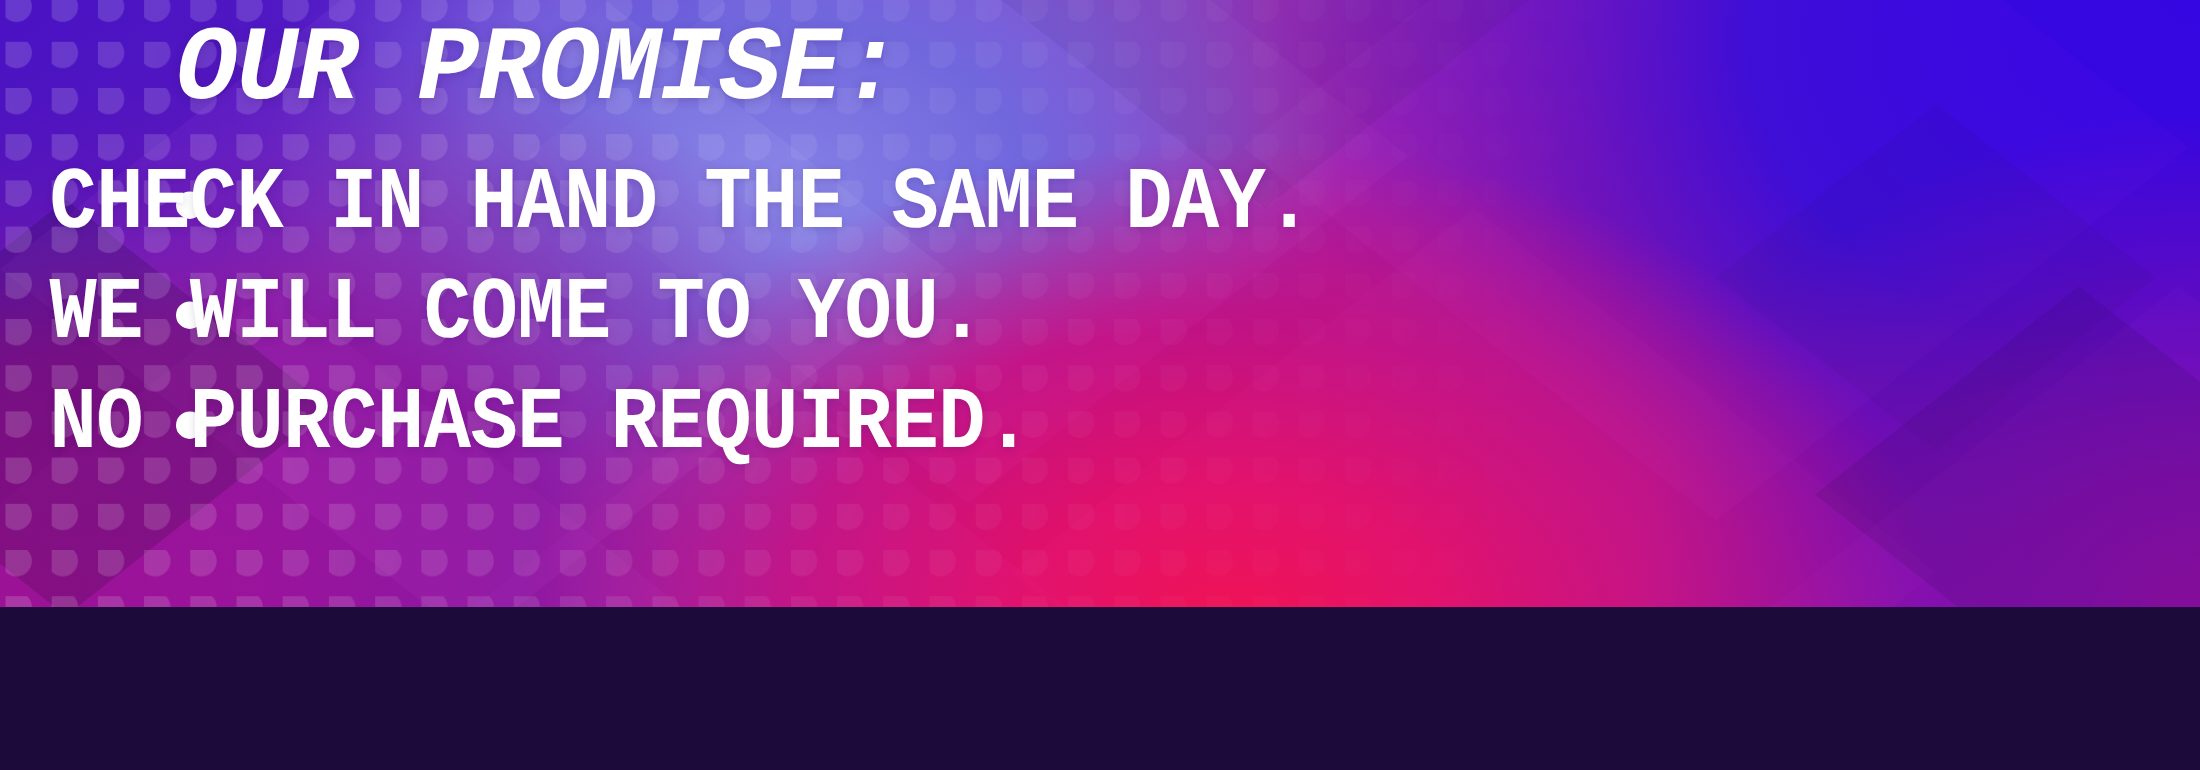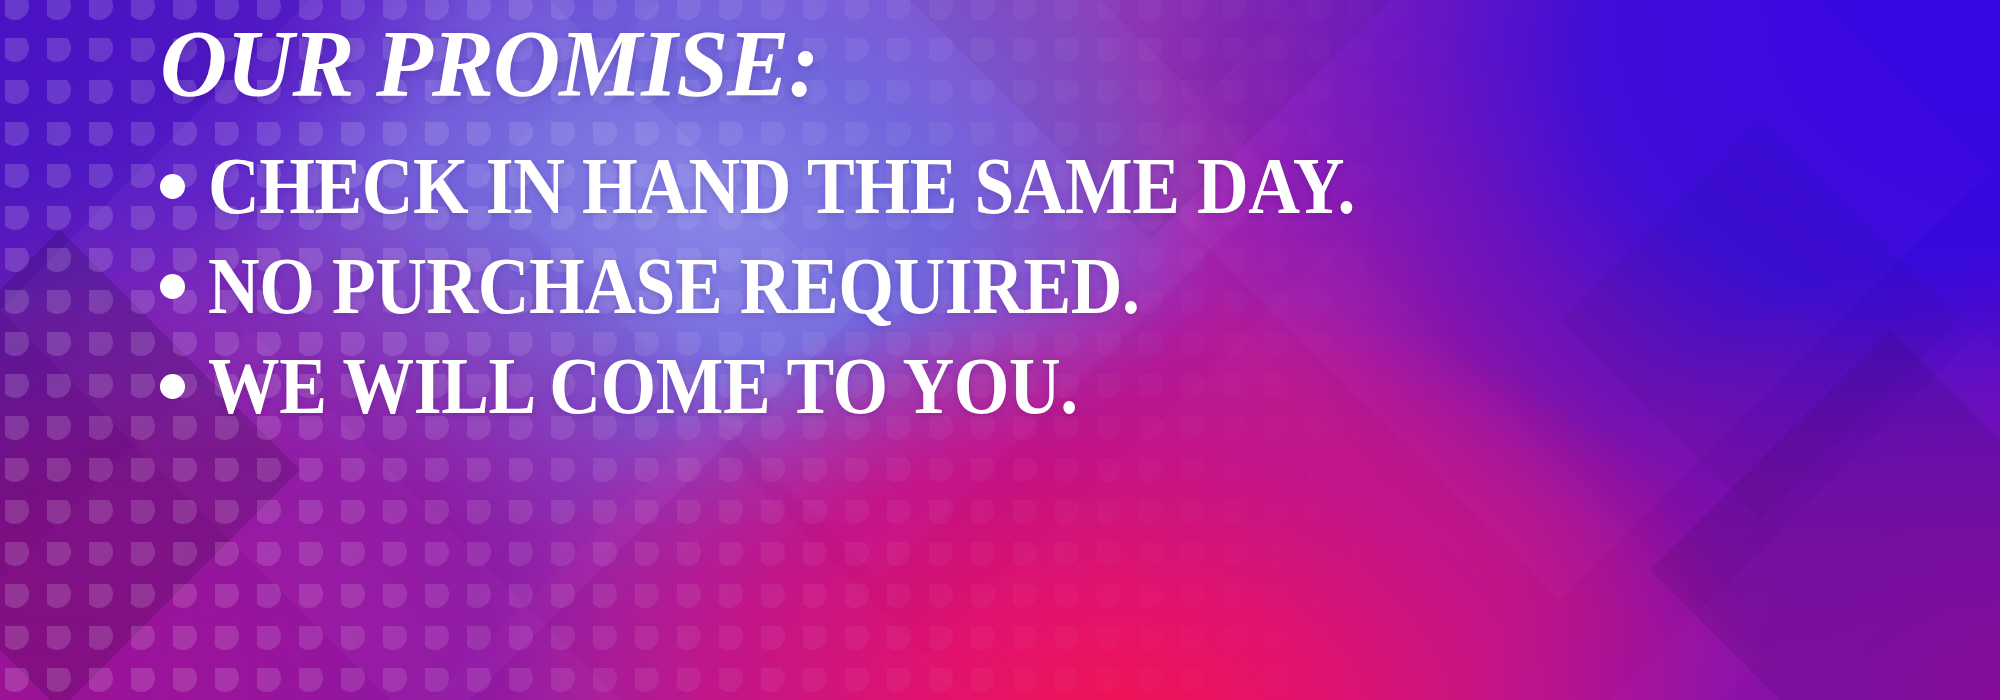--- a/index.html
+++ b/index.html
@@ -4,23 +4,23 @@
 <style>
   html, body {
     margin: 0;
     padding: 0;
     background: #1b0a3a;
   }
 
   #banner {
     position: relative;
     width: 2000px;
-    height: 700px;
+    height: 552px;
     overflow: hidden;
-    font-family: Liberation Serif, serif;
+    font-family: Liberation Mono, monospace;
     isolation: isolate;
   }
 
   
   .bg-base {
     position: absolute;
     inset: 0;
     background:
       radial-gradient(ellipse 900px 620px at 56% 104%,
           #f0114f 0%, #e0106a 22%, #c01285 45%, rgba(160,22,150,0) 72%),
@@ -164,21 +164,20 @@
     margin: 0;
     padding: 0;
     list-style: none;
   }
 
   .promise-item {
     position: relative;
     height: 100px;
     display: flex;
     align-items: center;
-    padding-left: 163px;
   }
 
   .bullet-dot {
     position: absolute;
     left: 160px;
     width: 25px;
     height: 25px;
     border-radius: 50%;
     background: #ffffff;
     flex: none;
@@ -240,23 +239,23 @@
     <ul class="promise-list">
 
       <li class="promise-item">
         <span class="bullet-dot"></span>
         <span class="promise-text">CHECK IN HAND THE SAME DAY.</span>
       </li>
 
 
       <li class="promise-item">
         <span class="bullet-dot"></span>
-        <span class="promise-text">NO PURCHASE REQUIRED.</span>
+        <span class="promise-text">WE WILL COME TO YOU.</span>
       </li>
 
       <li class="promise-item">
         <span class="bullet-dot"></span>
-        <span class="promise-text">WE WILL COME TO YOU.</span>
+        <span class="promise-text">NO PURCHASE REQUIRED.</span>
       </li>
 
     </ul>
   </div>
 </div>
 
 </body></html>

